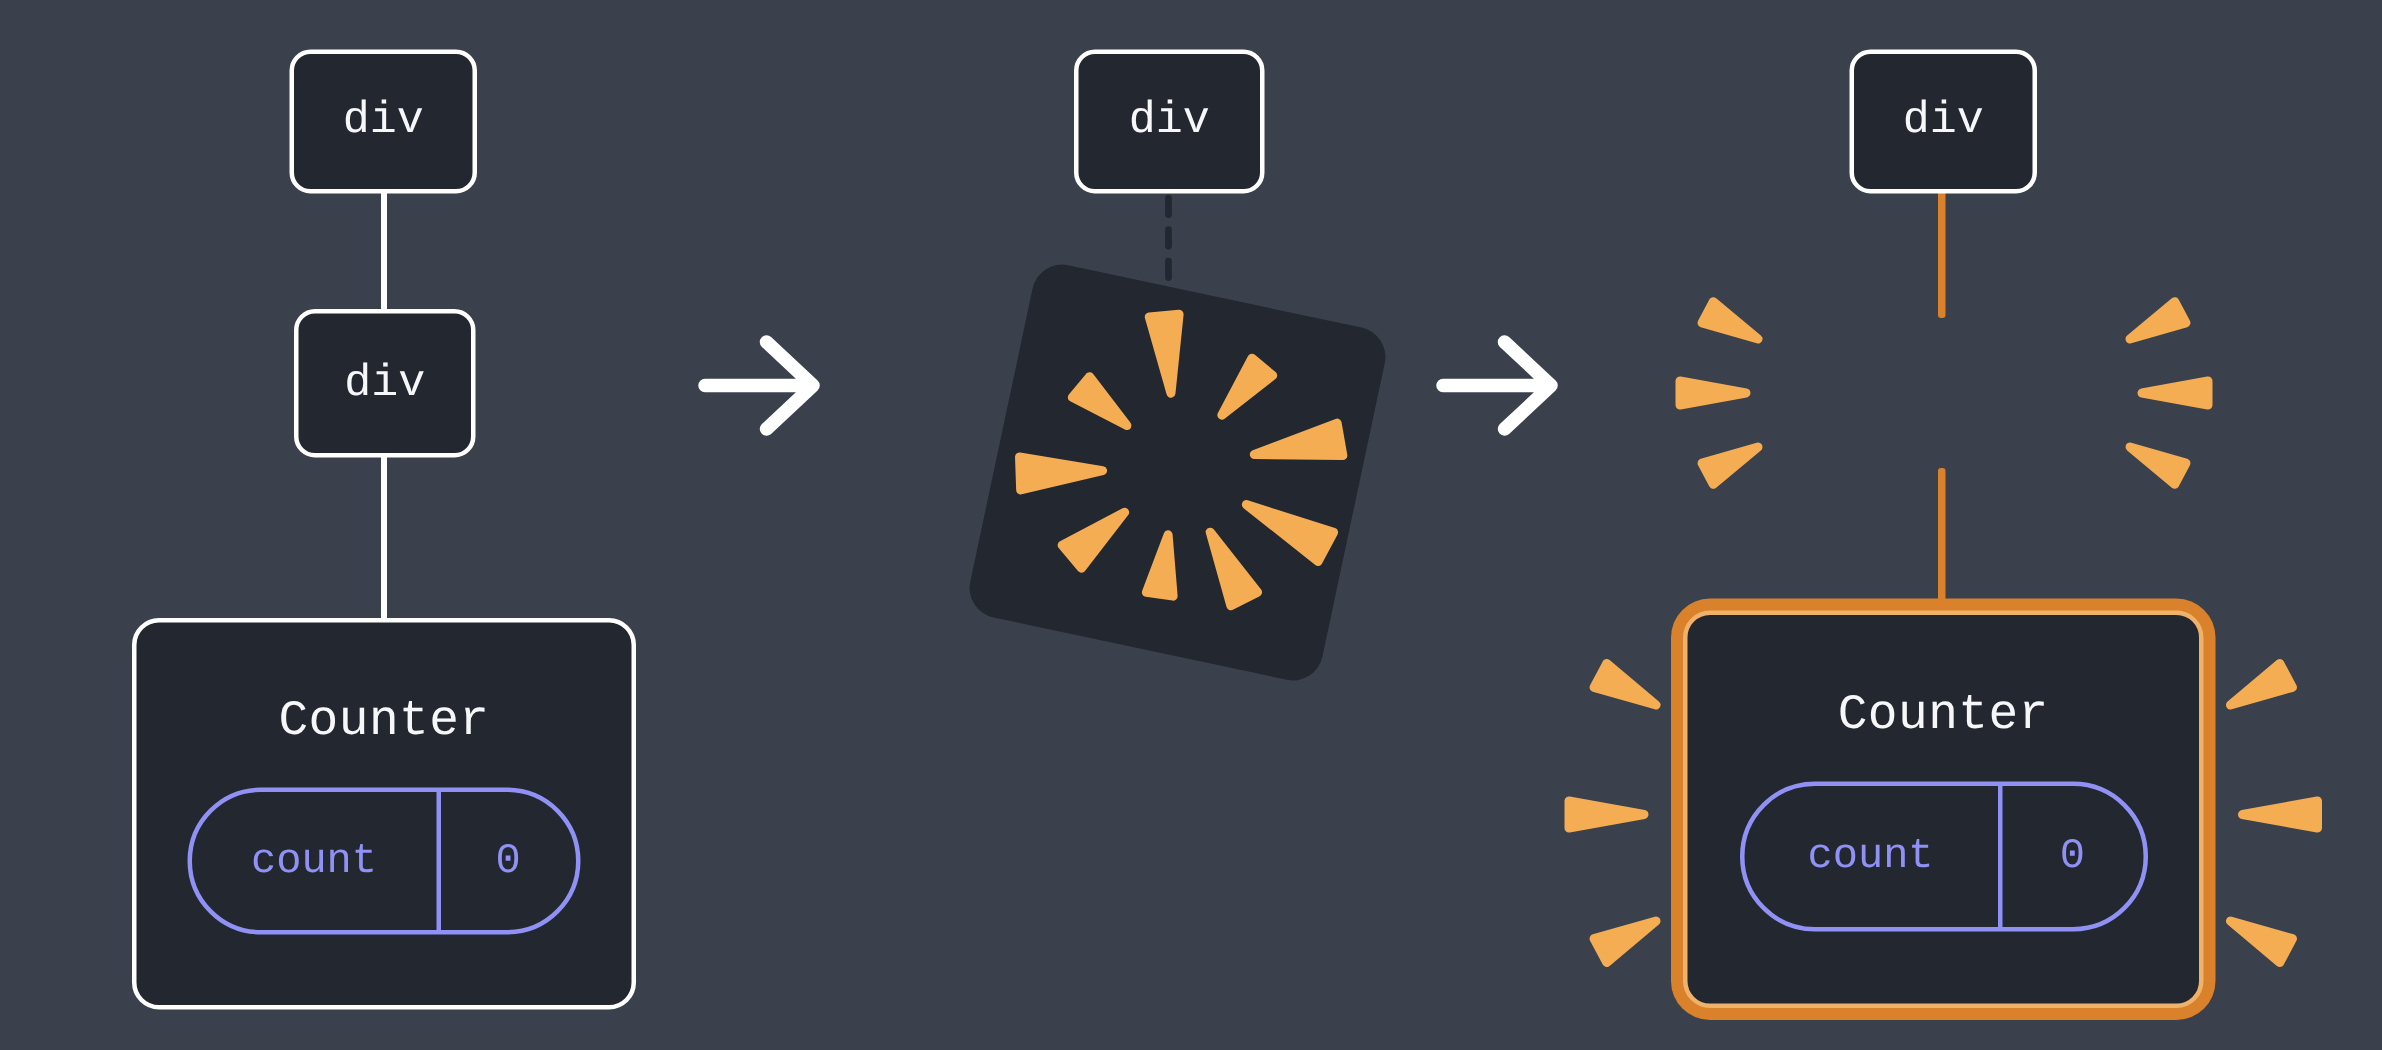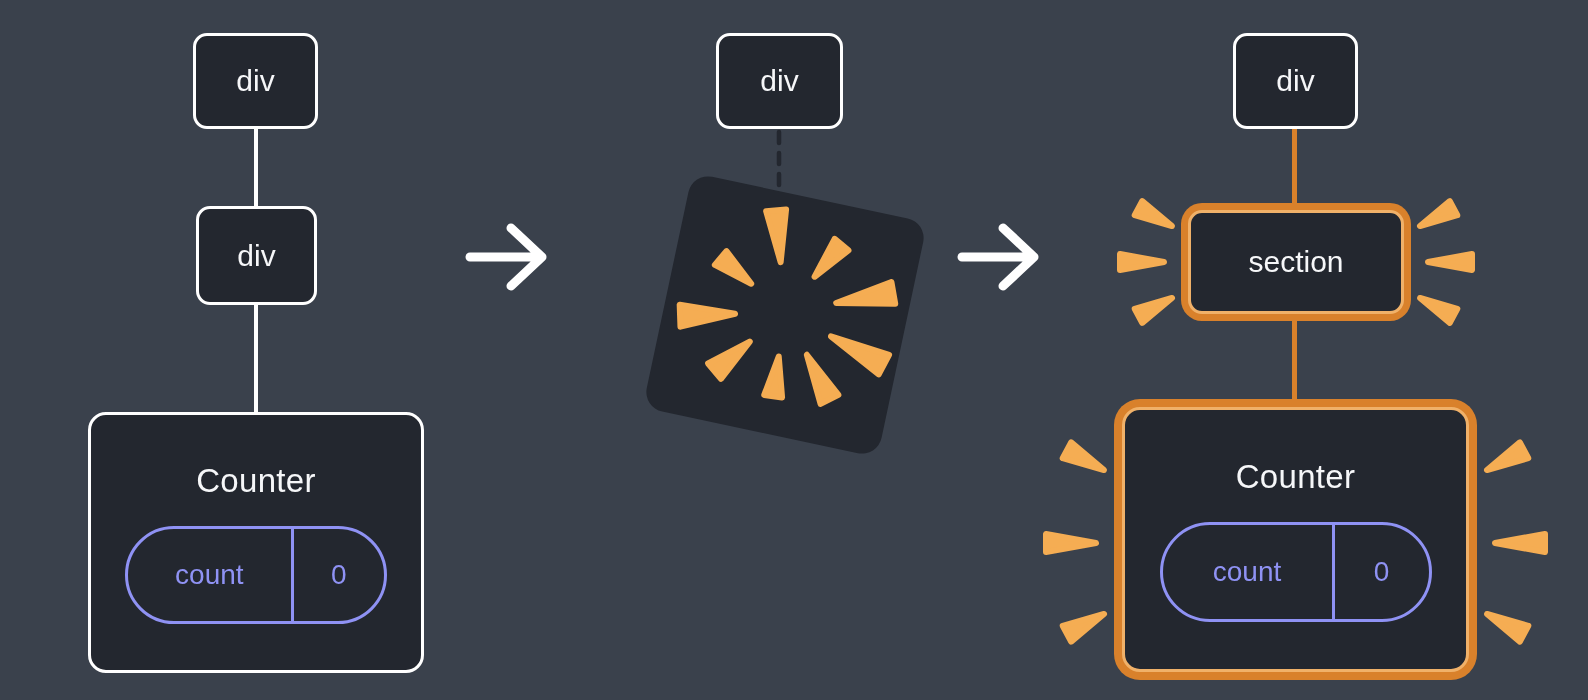--- a/index.html
+++ b/index.html
@@ -13,21 +13,21 @@
     --burst:#f5ad53;
     --arrow:#ffffff;
   }
   *{margin:0;padding:0;box-sizing:border-box;}
   html,body{width:1588px;height:700px;overflow:hidden;}
   body{
     background:var(--background);
     font-family:"Liberation Sans","DejaVu Sans",sans-serif;
     color:var(--text);
   }
-  .stage{position:relative;width:1588px;height:700px;background:var(--background);overflow:hidden;}
+  .stage{position:relative;width:1588px;height:700px;background:var(--background);overflow:hidden;font-family:Liberation Mono, monospace;}
   .fx{position:absolute;left:0;top:0;width:1588px;height:700px;pointer-events:none;}
   .conn{position:absolute;}
   .conn.white{width:4px;background:var(--node-border);border-radius:2px;}
   .conn.orange{width:5px;background:var(--highlight);border-radius:2px;}
   .node{
     position:absolute;background:var(--node-fill);border-radius:14px;
     display:flex;align-items:center;justify-content:center;
     font-size:30px;color:var(--text);
   }
   .bordered-white{border:3px solid var(--node-border);}
@@ -77,23 +77,20 @@
   </div>
 
   <div class="node bordered-white" style="left:716px;top:33px;width:127px;height:96px;">
     <span>div</span>
   </div>
   <div class="boom"></div>
 
   <div class="node bordered-white" style="left:1233px;top:33px;width:125px;height:96px;">
     <span>div</span>
   </div>
-  <div class="node glow" style="left:1188px;top:210px;width:216px;height:104px;">
-    <span>section</span>
-  </div>
   <div class="node glow-big component" style="left:1122px;top:407px;width:347px;height:265px;">
     <div class="title">Counter</div>
     <div class="pill" style="width:272px;height:100px;">
       <span class="key">count</span>
       <span class="val">0</span>
     </div>
   </div>
 
   <svg id="fx-over" class="fx" viewBox="0 0 1588 700">
     <path class="arrow-path" d="M470 257 H540 M511 228 L542 257 L511 286"></path>

